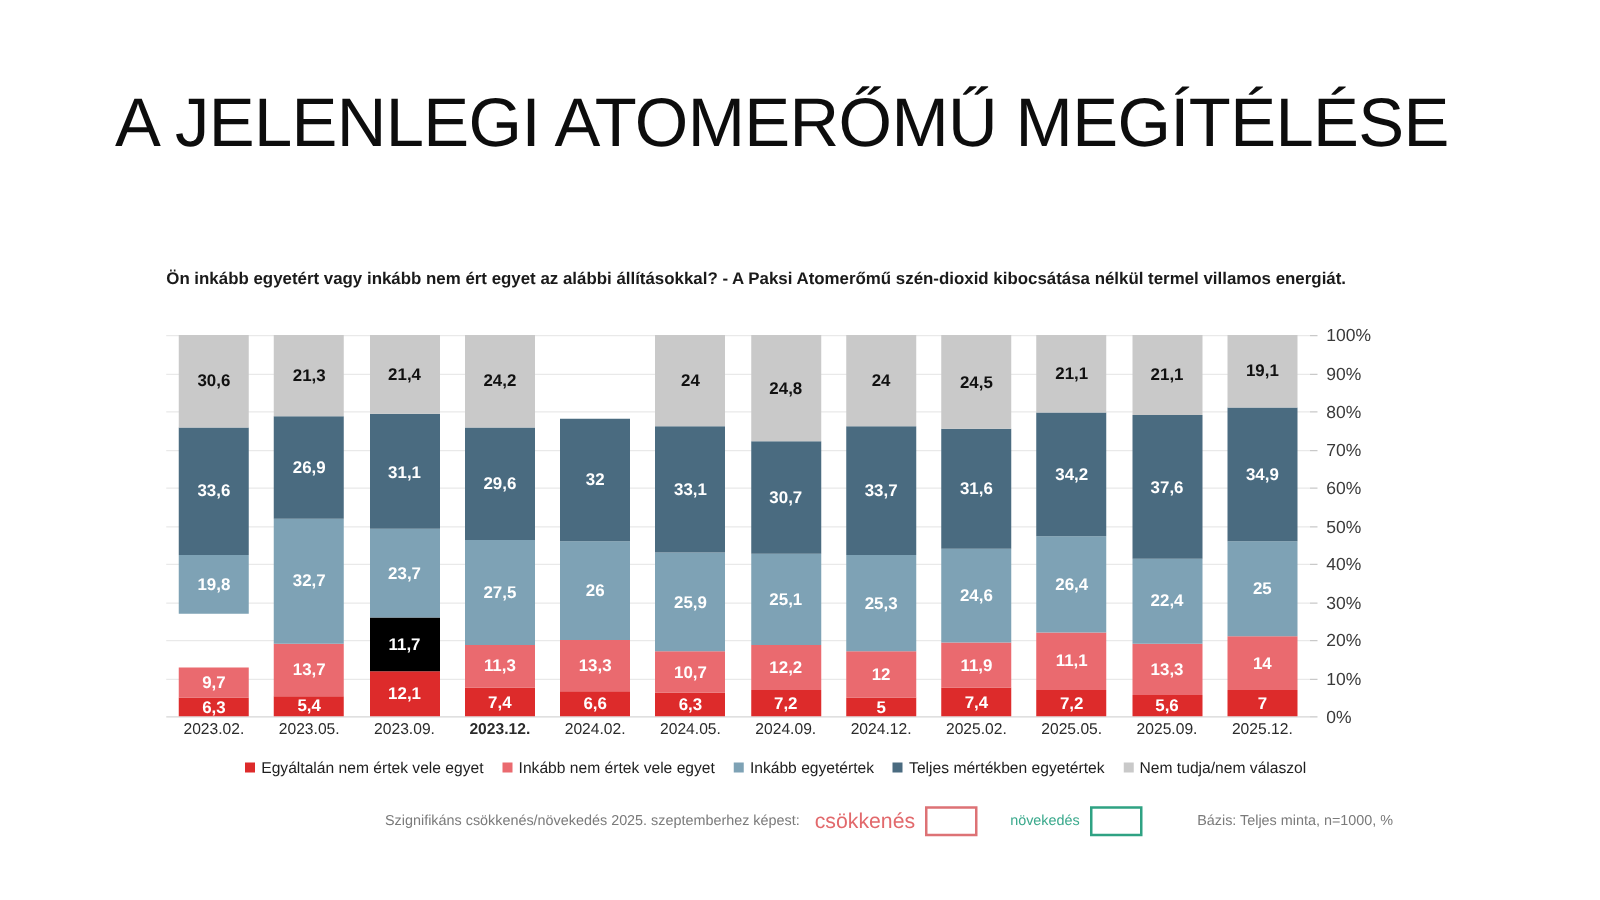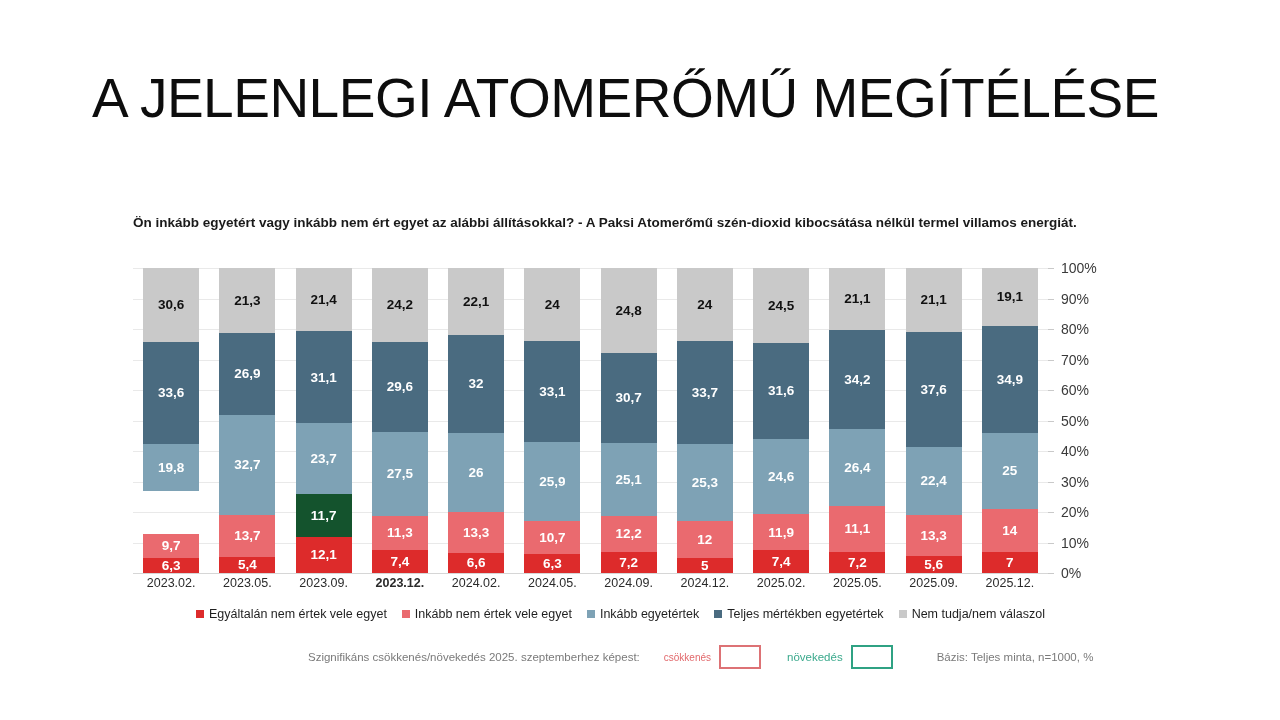--- a/index.html
+++ b/index.html
@@ -190,23 +190,23 @@
     width: 830px;
     display: flex;
     align-items: center;
     white-space: nowrap;
   }
   .note-text {
     font-size: 11.5px;
     color: #7a7a7a;
   }
   .note-dec {
-    font-size: 10px;
+    font-size: 17px;
     color: #e2696c;
-    margin-left: 24px;
+    margin-left: 12px;
   }
   .note-inc {
     font-size: 11.5px;
     color: #3aa98c;
     margin-left: 26px;
   }
   .swatch-box {
     width: 38px;
     height: 20px;
     background: #ffffff;
@@ -287,21 +287,21 @@
             <span class="seg-label">26,9</span>
           </div>
           <div class="seg s4" style="height: 64.965px; background: rgb(201, 201, 201);">
             <span class="seg-label">21,3</span>
           </div>
         </div>
         <div class="bar-col" style="left: 162.625px;">
           <div class="seg s0" style="height: 36.905px; background: rgb(221, 43, 43);">
             <span class="seg-label">12,1</span>
           </div>
-          <div class="seg s1" style="height: 45px; background: #14532d; text-align: center;">
+          <div class="seg s1" style="height: 45px; background: #000000; text-align: center;">
             <span class="seg-label">11,7</span>
           </div>
           <div class="seg s2" style="height: 72.285px; background: rgb(126, 162, 181);">
             <span class="seg-label">23,7</span>
           </div>
           <div class="seg s3" style="height: 94.855px; background: rgb(74, 107, 128);">
             <span class="seg-label">31,1</span>
           </div>
           <div class="seg s4" style="height: 65.27px; background: rgb(201, 201, 201);">
             <span class="seg-label">21,4</span>
@@ -329,23 +329,20 @@
             <span class="seg-label">6,6</span>
           </div>
           <div class="seg s1" style="height: 40.565px; background: rgb(234, 106, 111);">
             <span class="seg-label">13,3</span>
           </div>
           <div class="seg s2" style="height: 79.3px; background: rgb(126, 162, 181);">
             <span class="seg-label">26</span>
           </div>
           <div class="seg s3" style="height: 97.6px; background: rgb(74, 107, 128);">
             <span class="seg-label">32</span>
-          </div>
-          <div class="seg s4" style="height: 67.405px; background: rgb(201, 201, 201);">
-            <span class="seg-label">22,1</span>
           </div>
         </div>
         <div class="bar-col" style="left: 391.375px;">
           <div class="seg s0" style="height: 19.215px; background: rgb(221, 43, 43);">
             <span class="seg-label">6,3</span>
           </div>
           <div class="seg s1" style="height: 32.635px; background: rgb(234, 106, 111);">
             <span class="seg-label">10,7</span>
           </div>
           <div class="seg s2" style="height: 78.995px; background: rgb(126, 162, 181);">

